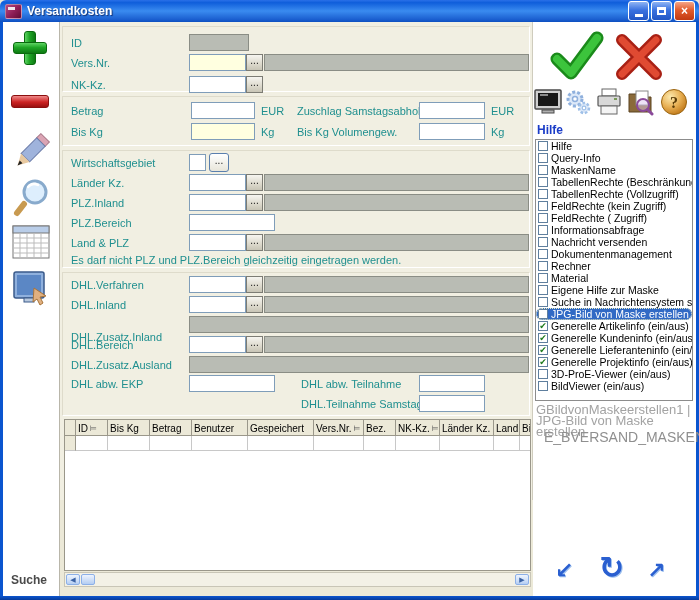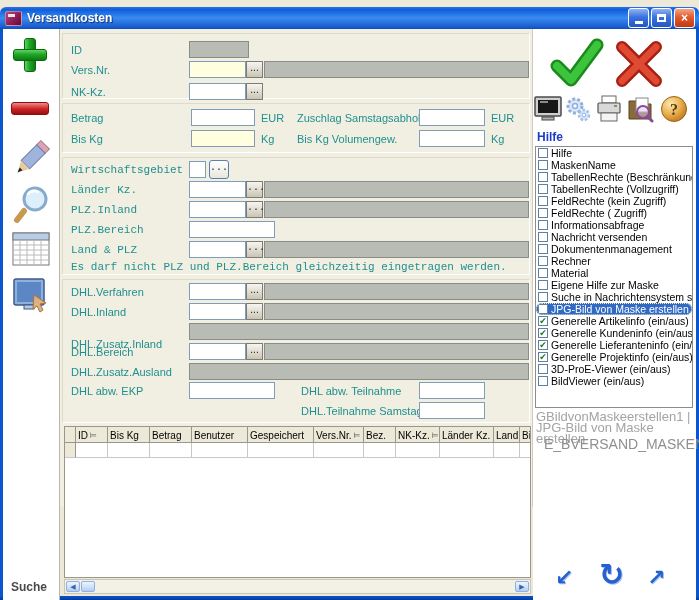--- a/index.html
+++ b/index.html
@@ -1,21 +1,21 @@
 <!DOCTYPE html>
 <html><head>
 <meta charset="utf-8">
 <style>
   html,body{margin:0;padding:0;}
   body{
     width:699px;height:600px;position:relative;overflow:hidden;
     font-family:"Liberation Sans","DejaVu Sans",sans-serif;font-size:11px;
     background:#ECE9D8;
   }
-  .window{position:absolute;inset:0;margin-top:7px;}
+  .window{position:absolute;inset:0;}
   
   .titlebar{
     position:absolute;left:0;top:0;width:699px;height:22px;box-sizing:border-box;
     background:linear-gradient(180deg,#2a70e8 0%,#0f5edb 12%,#3a8bf0 50%,#1b5fd0 88%,#0d4fc0 100%);
     border-radius:6px 6px 0 0;
     display:flex;align-items:center;padding:0 4px 0 5px;
   }
   .title-icon{width:15px;height:13px;margin-right:5px;border-radius:2px;position:relative;
     background:linear-gradient(135deg,#b84a82 0%,#8d1d55 55%,#5f0c36 100%);
     border:1px solid rgba(255,255,255,.45);}
@@ -192,21 +192,21 @@
       <input class="inp" style="left: 356px; top: 5px; width: 66px;">
       <span class="flabel" style="left:428px;top:8px;">EUR</span>
       <span class="flabel" style="left:8px;top:29px;">Bis Kg</span>
       <input class="inp yellow" style="left: 128px; top: 26px; width: 64px;">
       <span class="flabel" style="left:198px;top:29px;">Kg</span>
       <span class="flabel" style="left:234px;top:29px;">Bis Kg Volumengew.</span>
       <input class="inp" style="left: 356px; top: 26px; width: 66px;">
       <span class="flabel" style="left:428px;top:29px;">Kg</span>
     </div>
 
-    <div class="section" style="top:128px;height:118px;font-family:Liberation Mono, monospace;">
+    <div class="section" style="top:128px;height:118px;">
       <span class="flabel" style="left:8px;top:6px;">Wirtschaftsgebiet</span>
       <input class="inp" style="left: 126px; top: 3px; width: 17px;">
       <span class="rbtn" style="left:146px;top:2px;">...</span>
       <span class="flabel" style="left:8px;top:26px;">Länder Kz.</span>
       <input class="inp" style="left: 126px; top: 23px; width: 57px;">
       <span class="ebtn" style="left:183px;top:23px;">...</span>
       <span class="graybar" style="left:201px;top:23px;width:265px;"></span>
       <span class="flabel" style="left:8px;top:46px;">PLZ.Inland</span>
       <input class="inp" style="left: 126px; top: 43px; width: 57px;">
       <span class="ebtn" style="left:183px;top:43px;">...</span>
@@ -366,20 +366,24 @@
     </span>
 
     <div class="hilfetitle">Hilfe</div>
     <div class="helplist">
         <div class="hitem">
           <span class="cb"></span>
           <span>Hilfe</span>
         </div>
         <div class="hitem">
           <span class="cb"></span>
+          <span>Query-Info</span>
+        </div>
+        <div class="hitem">
+          <span class="cb"></span>
           <span>MaskenName</span>
         </div>
         <div class="hitem">
           <span class="cb"></span>
           <span>TabellenRechte (Beschränkung)</span>
         </div>
         <div class="hitem">
           <span class="cb"></span>
           <span>TabellenRechte (Vollzugriff)</span>
         </div>

